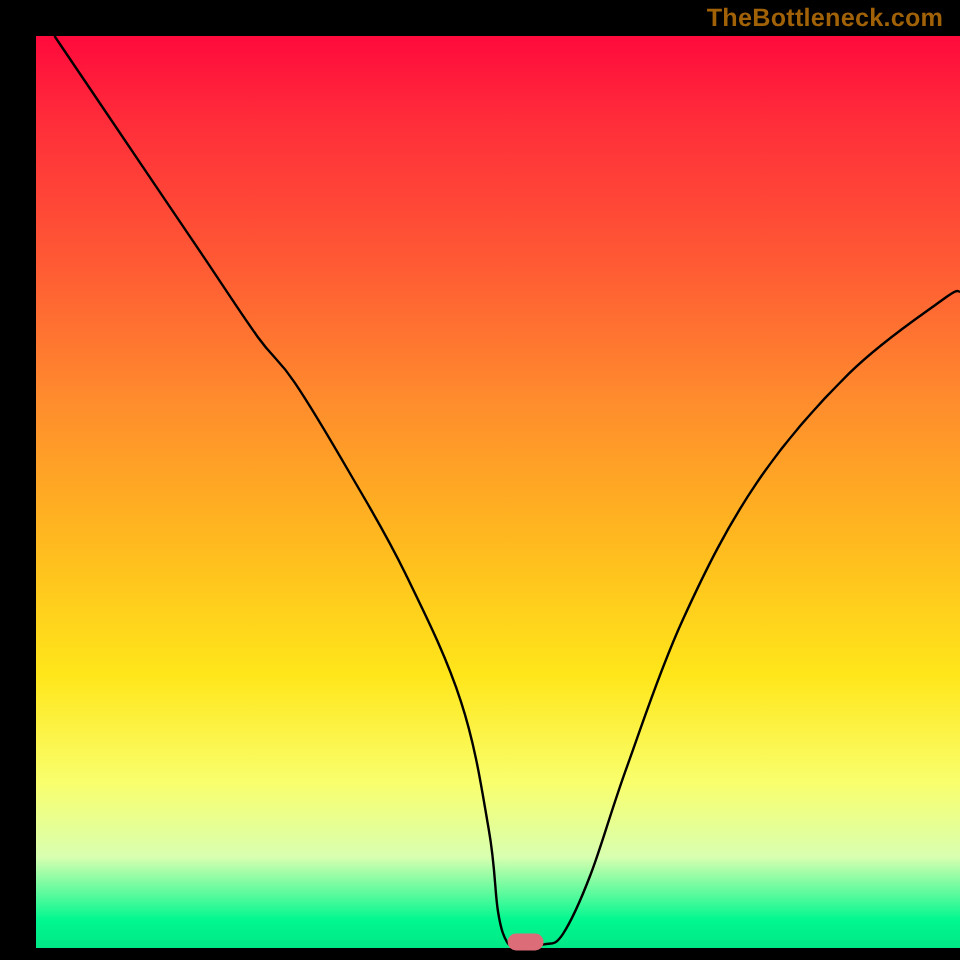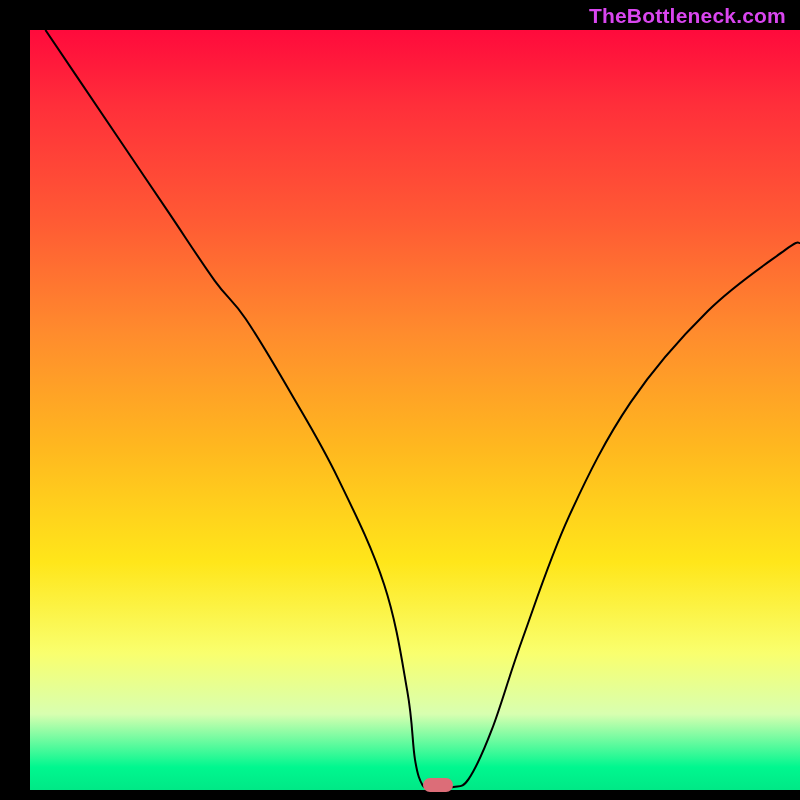--- a/index.html
+++ b/index.html
@@ -16,21 +16,21 @@
     position: relative;
     width: 800px;
     height: 800px;
     background: #000;
   }
 
   .watermark {
     position: absolute;
     top: 4px;
     right: 14px;
-    color: #d946ef;
+    color: #a16207;
     font-size: 21px;
     font-weight: 600;
     letter-spacing: 0.2px;
     font-family: Arial, Helvetica, sans-serif;
     z-index: 5;
   }
 
   .plot-area {
     position: absolute;
     left: 30px;

